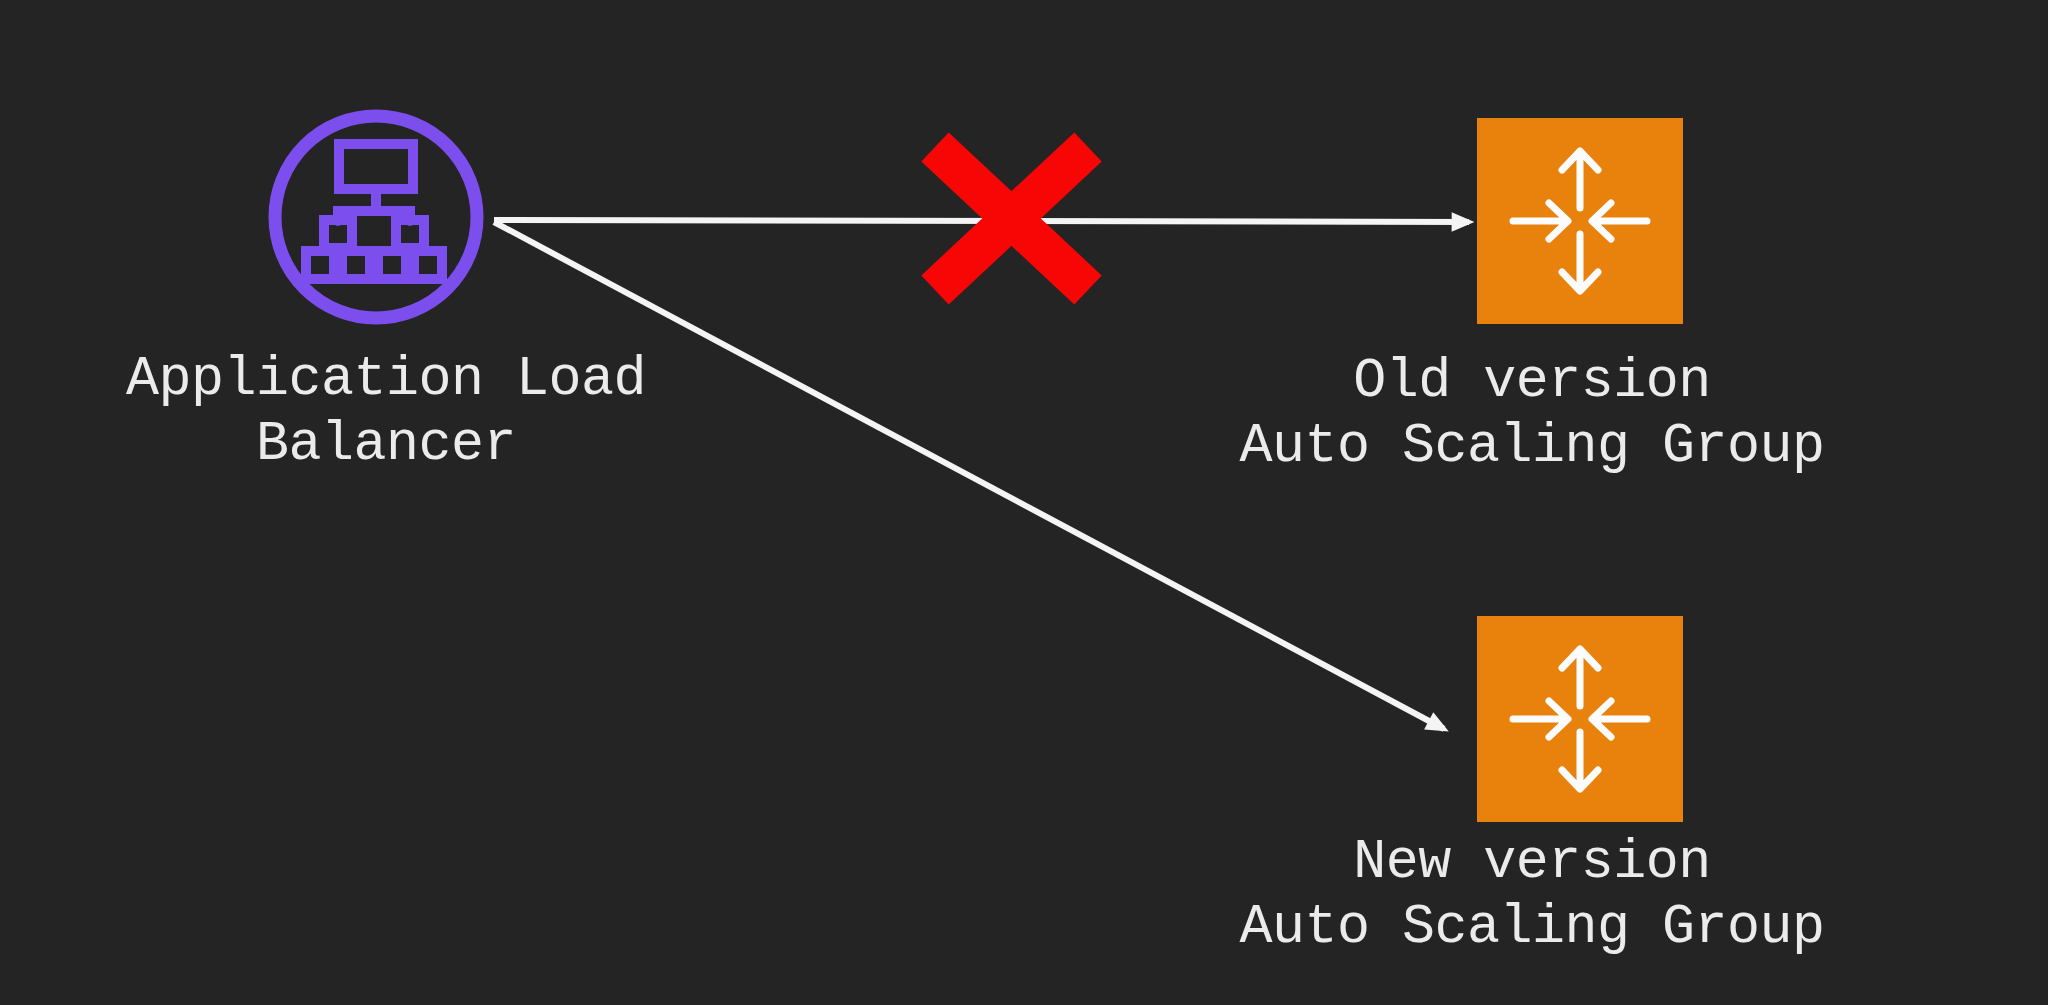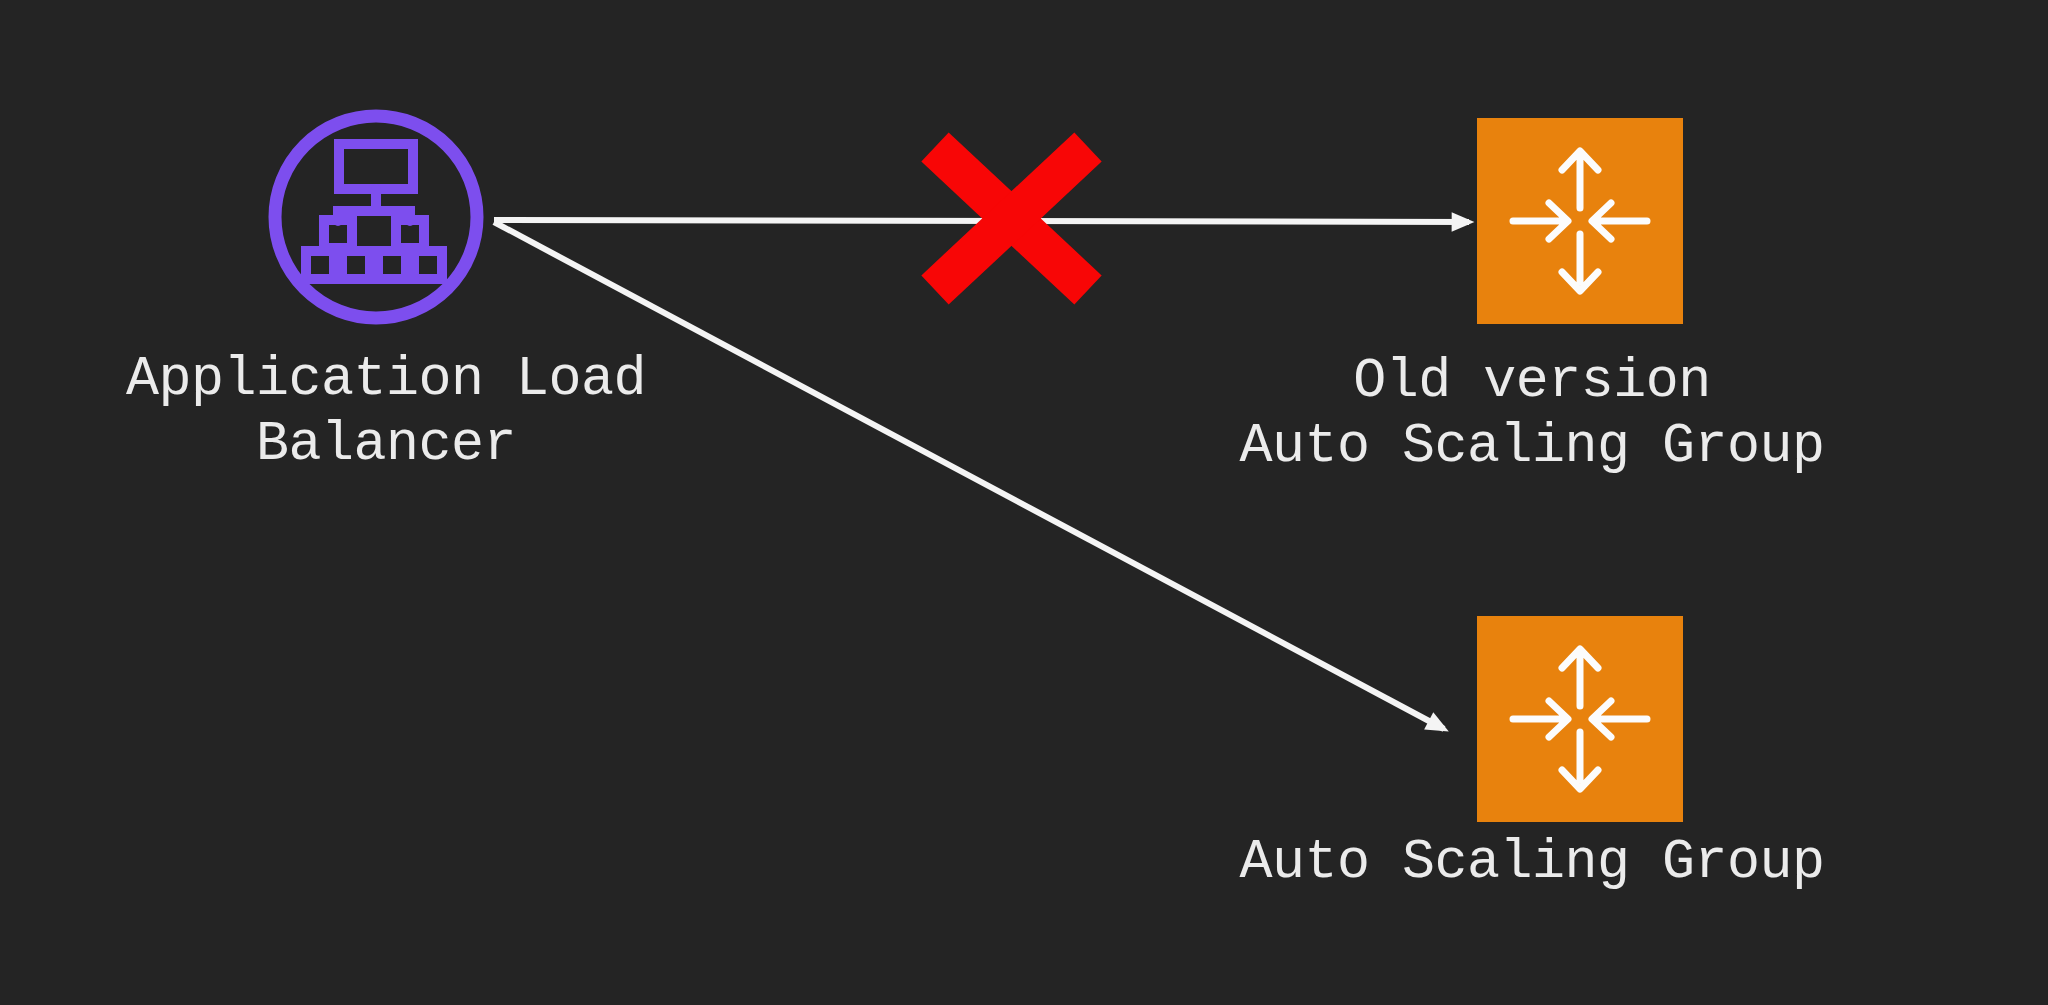--- a/index.html
+++ b/index.html
@@ -108,16 +108,17 @@
     <span>Application Load</span>
     <span>Balancer</span>
   </div>
 
   <div class="node-label old-label">
     <span>Old version</span>
     <span>Auto Scaling Group</span>
   </div>
 
   <div class="node-label new-label">
+    <span>New version</span>
     <span>Auto Scaling Group</span>
   </div>
 
 </div>
 
 </body></html>

